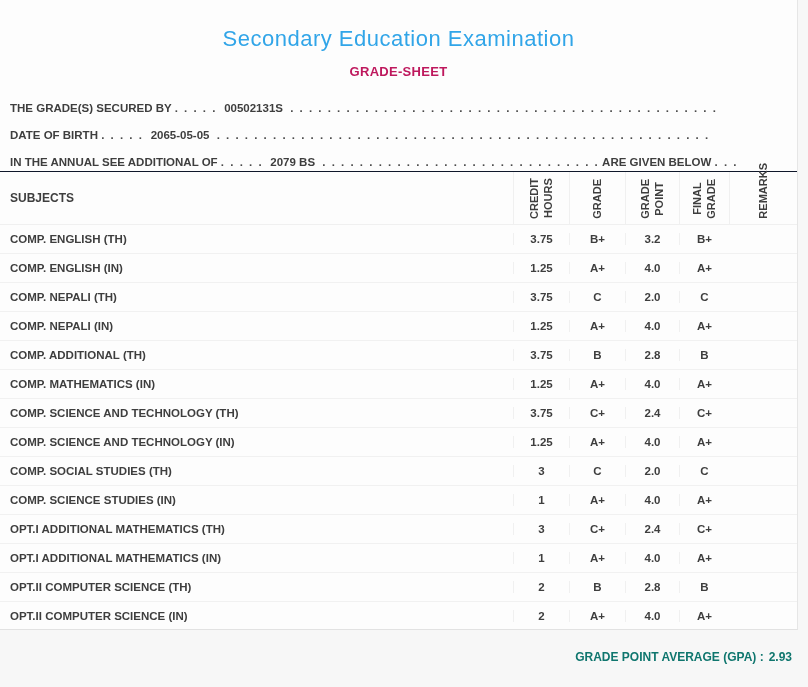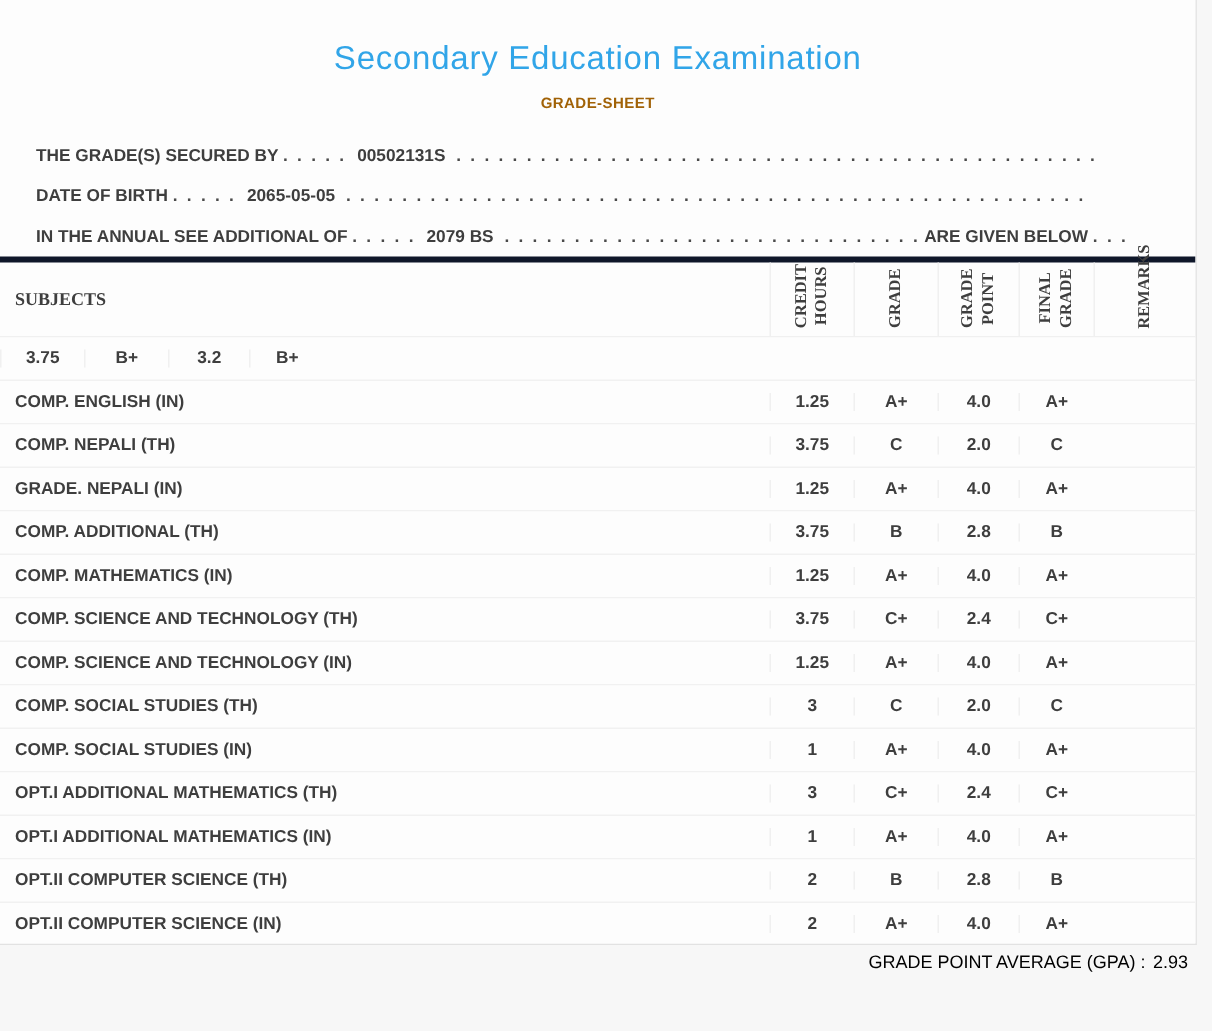--- a/index.html
+++ b/index.html
@@ -3,40 +3,40 @@
 <meta charset="utf-8">
 <style>
   html,body{margin:0;padding:0;}
   .screen{position:relative;width:808px;height:687px;overflow:hidden;
           background:#f7f7f7;font-family:"Liberation Sans",sans-serif;color:#3e3e3e;}
   .card{position:absolute;left:0;top:0;width:798px;height:630px;box-sizing:border-box;
         background:#fdfdfd;border-right:1px solid #e6e6e6;border-bottom:1px solid #e2e2e2;
         overflow:hidden;}
   .title{margin-top:26px;text-align:center;font-size:22px;font-weight:400;
          color:#31a5e8;letter-spacing:0.5px;}
-  .subtitle{margin-top:12px;text-align:center;font-size:10px;font-weight:700;
-            color:#a16207;letter-spacing:0.3px;}
-  .info{margin-top:16px;padding-left:24px;font-size:11.5px;font-weight:700;
+  .subtitle{margin-top:12px;text-align:center;font-size:13px;font-weight:700;
+            color:#be185d;letter-spacing:0.3px;}
+  .info{margin-top:16px;padding-left:10px;font-size:11.5px;font-weight:700;
         line-height:27px;white-space:nowrap;overflow:hidden;color:#3e3e3e;}
   .info .dots{letter-spacing:1.5px;color:#4a4a4a;}
   .info .val{margin:0 4px;}
   .table{position:absolute;left:0;top:171px;width:797px;font-size:11.5px;font-weight:700;}
   .thead{display:flex;height:54px;box-sizing:border-box;
-         border-top:4px solid #0f172a;border-bottom:1px solid #f0f0f0;font-family:Liberation Serif, serif;}
+         border-top:1px solid #0f172a;border-bottom:1px solid #f0f0f0;}
   .tr{display:flex;height:29px;box-sizing:border-box;align-items:center;
       border-bottom:1px solid #f1f1f1;background:#fdfdfd;}
   .cell-subject{width:513px;box-sizing:border-box;padding-left:10px;text-align:left;}
   .cell{box-sizing:border-box;border-left:1px solid #f0f0f0;text-align:center;}
   .w-credit{width:56px}.w-grade{width:56px}.w-point{width:54px}.w-final{width:50px}
   .w-remarks{flex:1}
   .thead .cell{display:flex;align-items:flex-end;justify-content:center;padding-bottom:5px;}
   .thead .cell-subject{display:flex;align-items:center;font-size:12px;}
   .vert{writing-mode:vertical-rl;transform:rotate(180deg);white-space:pre-line;
         font-size:11px;line-height:1.25;font-weight:700;}
-  .gpa{position:absolute;top:634px;right:16px;font-size:12px;font-weight:400;color:#000000;}
+  .gpa{position:absolute;top:650px;right:16px;font-size:12px;font-weight:700;color:#0f766e;}
   .gpa .val{margin-left:5px;}
 </style>
 </head>
 <body>
 
 <div class="screen">
   <div class="card">
 
     <div class="title">Secondary Education Examination</div>
     <div class="subtitle">GRADE-SHEET</div>
@@ -64,20 +64,21 @@
         <div class="cell w-final">
             <span class="vert">FINAL
 GRADE</span>
           </div>
         <div class="cell w-remarks">
             <span class="vert">REMARKS</span>
           </div>
       </div>
 
       <div class="tr">
+        <div class="cell-subject">COMP. ENGLISH (TH)</div>
         <div class="cell w-credit">3.75</div>
         <div class="cell w-grade">B+</div>
         <div class="cell w-point">3.2</div>
         <div class="cell w-final">B+</div>
         <div class="cell w-remarks"></div>
       </div>
       <div class="tr">
         <div class="cell-subject">COMP. ENGLISH (IN)</div>
         <div class="cell w-credit">1.25</div>
         <div class="cell w-grade">A+</div>
@@ -87,21 +88,21 @@
       </div>
       <div class="tr">
         <div class="cell-subject">COMP. NEPALI (TH)</div>
         <div class="cell w-credit">3.75</div>
         <div class="cell w-grade">C</div>
         <div class="cell w-point">2.0</div>
         <div class="cell w-final">C</div>
         <div class="cell w-remarks"></div>
       </div>
       <div class="tr">
-        <div class="cell-subject">GRADE. NEPALI (IN)</div>
+        <div class="cell-subject">COMP. NEPALI (IN)</div>
         <div class="cell w-credit">1.25</div>
         <div class="cell w-grade">A+</div>
         <div class="cell w-point">4.0</div>
         <div class="cell w-final">A+</div>
         <div class="cell w-remarks"></div>
       </div>
       <div class="tr">
         <div class="cell-subject">COMP. ADDITIONAL (TH)</div>
         <div class="cell w-credit">3.75</div>
         <div class="cell w-grade">B</div>
@@ -135,21 +136,21 @@
       </div>
       <div class="tr">
         <div class="cell-subject">COMP. SOCIAL STUDIES (TH)</div>
         <div class="cell w-credit">3</div>
         <div class="cell w-grade">C</div>
         <div class="cell w-point">2.0</div>
         <div class="cell w-final">C</div>
         <div class="cell w-remarks"></div>
       </div>
       <div class="tr">
-        <div class="cell-subject">COMP. SOCIAL STUDIES (IN)</div>
+        <div class="cell-subject">COMP. SCIENCE STUDIES (IN)</div>
         <div class="cell w-credit">1</div>
         <div class="cell w-grade">A+</div>
         <div class="cell w-point">4.0</div>
         <div class="cell w-final">A+</div>
         <div class="cell w-remarks"></div>
       </div>
       <div class="tr">
         <div class="cell-subject">OPT.I ADDITIONAL MATHEMATICS (TH)</div>
         <div class="cell w-credit">3</div>
         <div class="cell w-grade">C+</div>

